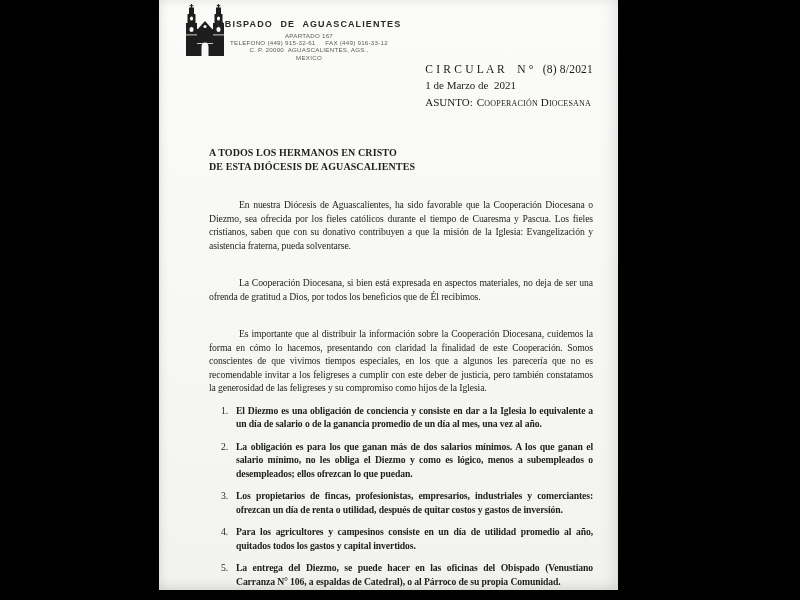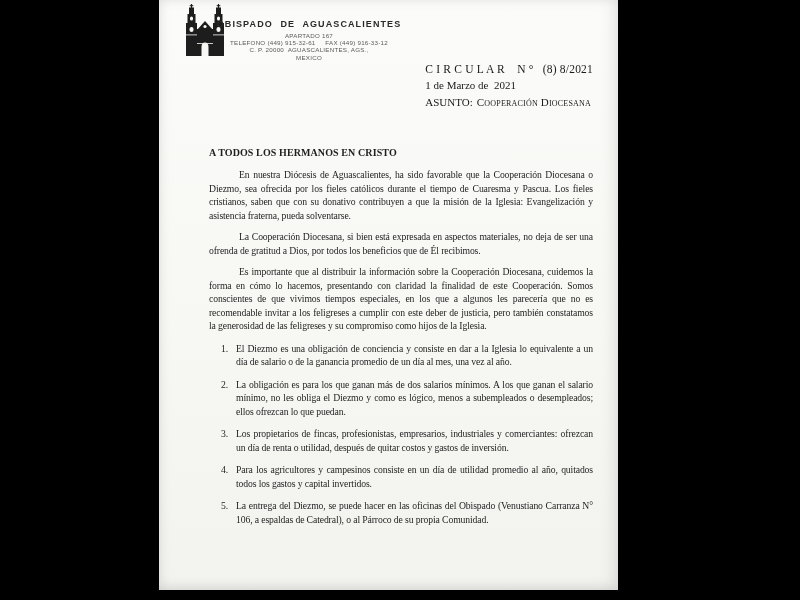--- a/index.html
+++ b/index.html
@@ -33,27 +33,27 @@
   .circ-number { font-size:11.5px; white-space:pre; letter-spacing:0.2px; }
   .circ-date { font-size:11px; margin-top:4px; white-space:pre; }
   .circ-subject { font-size:11px; margin-top:5px; }
   .subject-value { font-variant:small-caps; margin-left:4px; letter-spacing:0.2px; }
   
   .content {
     position:absolute; left:50px; top:146px; width:384px;
     font-size:9.7px; line-height:13.5px; letter-spacing:-0.12px; color:#1e1e1e;
   }
   .salutation { font-weight:bold; font-size:10px; line-height:14px; letter-spacing:0.1px; }
-  .para { text-align:justify; text-indent:30px; margin-top:8px; }
+  .para { text-align:justify; text-indent:30px; margin-top:24px; }
   .para-first { }
   .list-intro { text-indent:30px; margin-top:8px; }
   .dlist { margin-top:6px; margin-left:12px; }
   .list-item { display:flex; margin-top:9px; }
   .list-item .num { width:15px; flex:none; }
-  .list-item .txt { flex:1; text-align:justify; }
+  .list-item .txt { flex:1; text-align:justify;font-weight:bold; }
 </style>
 </head>
 <body>
 
 <div class="frame"></div>
 
 <div class="page">
 
   <span class="logo">
     <svg width="40" height="52" viewBox="0 0 40 52" xmlns="http://www.w3.org/2000/svg" aria-hidden="true">
@@ -95,20 +95,21 @@
 
   <div class="circular-block">
     <div class="circ-number">C I R C U L A R    N °   (8) 8/2021</div>
     <div class="circ-date">1 de Marzo de  2021</div>
     <div class="circ-subject"><span>ASUNTO:</span><span class="subject-value">Cooperación Diocesana</span></div>
   </div>
 
   <div class="content">
     <div class="salutation">
       <div>A TODOS LOS HERMANOS EN CRISTO</div>
+      <div>DE ESTA DIÓCESIS DE AGUASCALIENTES</div>
     </div>
 
     <div class="para para-first">En nuestra Diócesis de Aguascalientes, ha sido favorable que la Cooperación Diocesana o Diezmo, sea ofrecida por los fieles católicos durante el tiempo de Cuaresma y Pascua. Los fieles cristianos, saben que con su donativo contribuyen a que la misión de la Iglesia: Evangelización y asistencia fraterna, pueda solventarse.</div>
     <div class="para">La Cooperación Diocesana, si bien está expresada en aspectos materiales, no deja de ser una ofrenda de gratitud a Dios, por todos los beneficios que de Él recibimos.</div>
     <div class="para">Es importante que al distribuir la información sobre la Cooperación Diocesana, cuidemos la forma en cómo lo hacemos, presentando con claridad la finalidad de este Cooperación. Somos conscientes de que vivimos tiempos especiales, en los que a algunos les parecería que no es recomendable invitar a los feligreses a cumplir con este deber de justicia, pero también constatamos la generosidad de las feligreses y su compromiso como hijos de la Iglesia.</div>
 
 
     <div class="dlist">
       <div class="list-item">
         <span class="num">1.</span>

